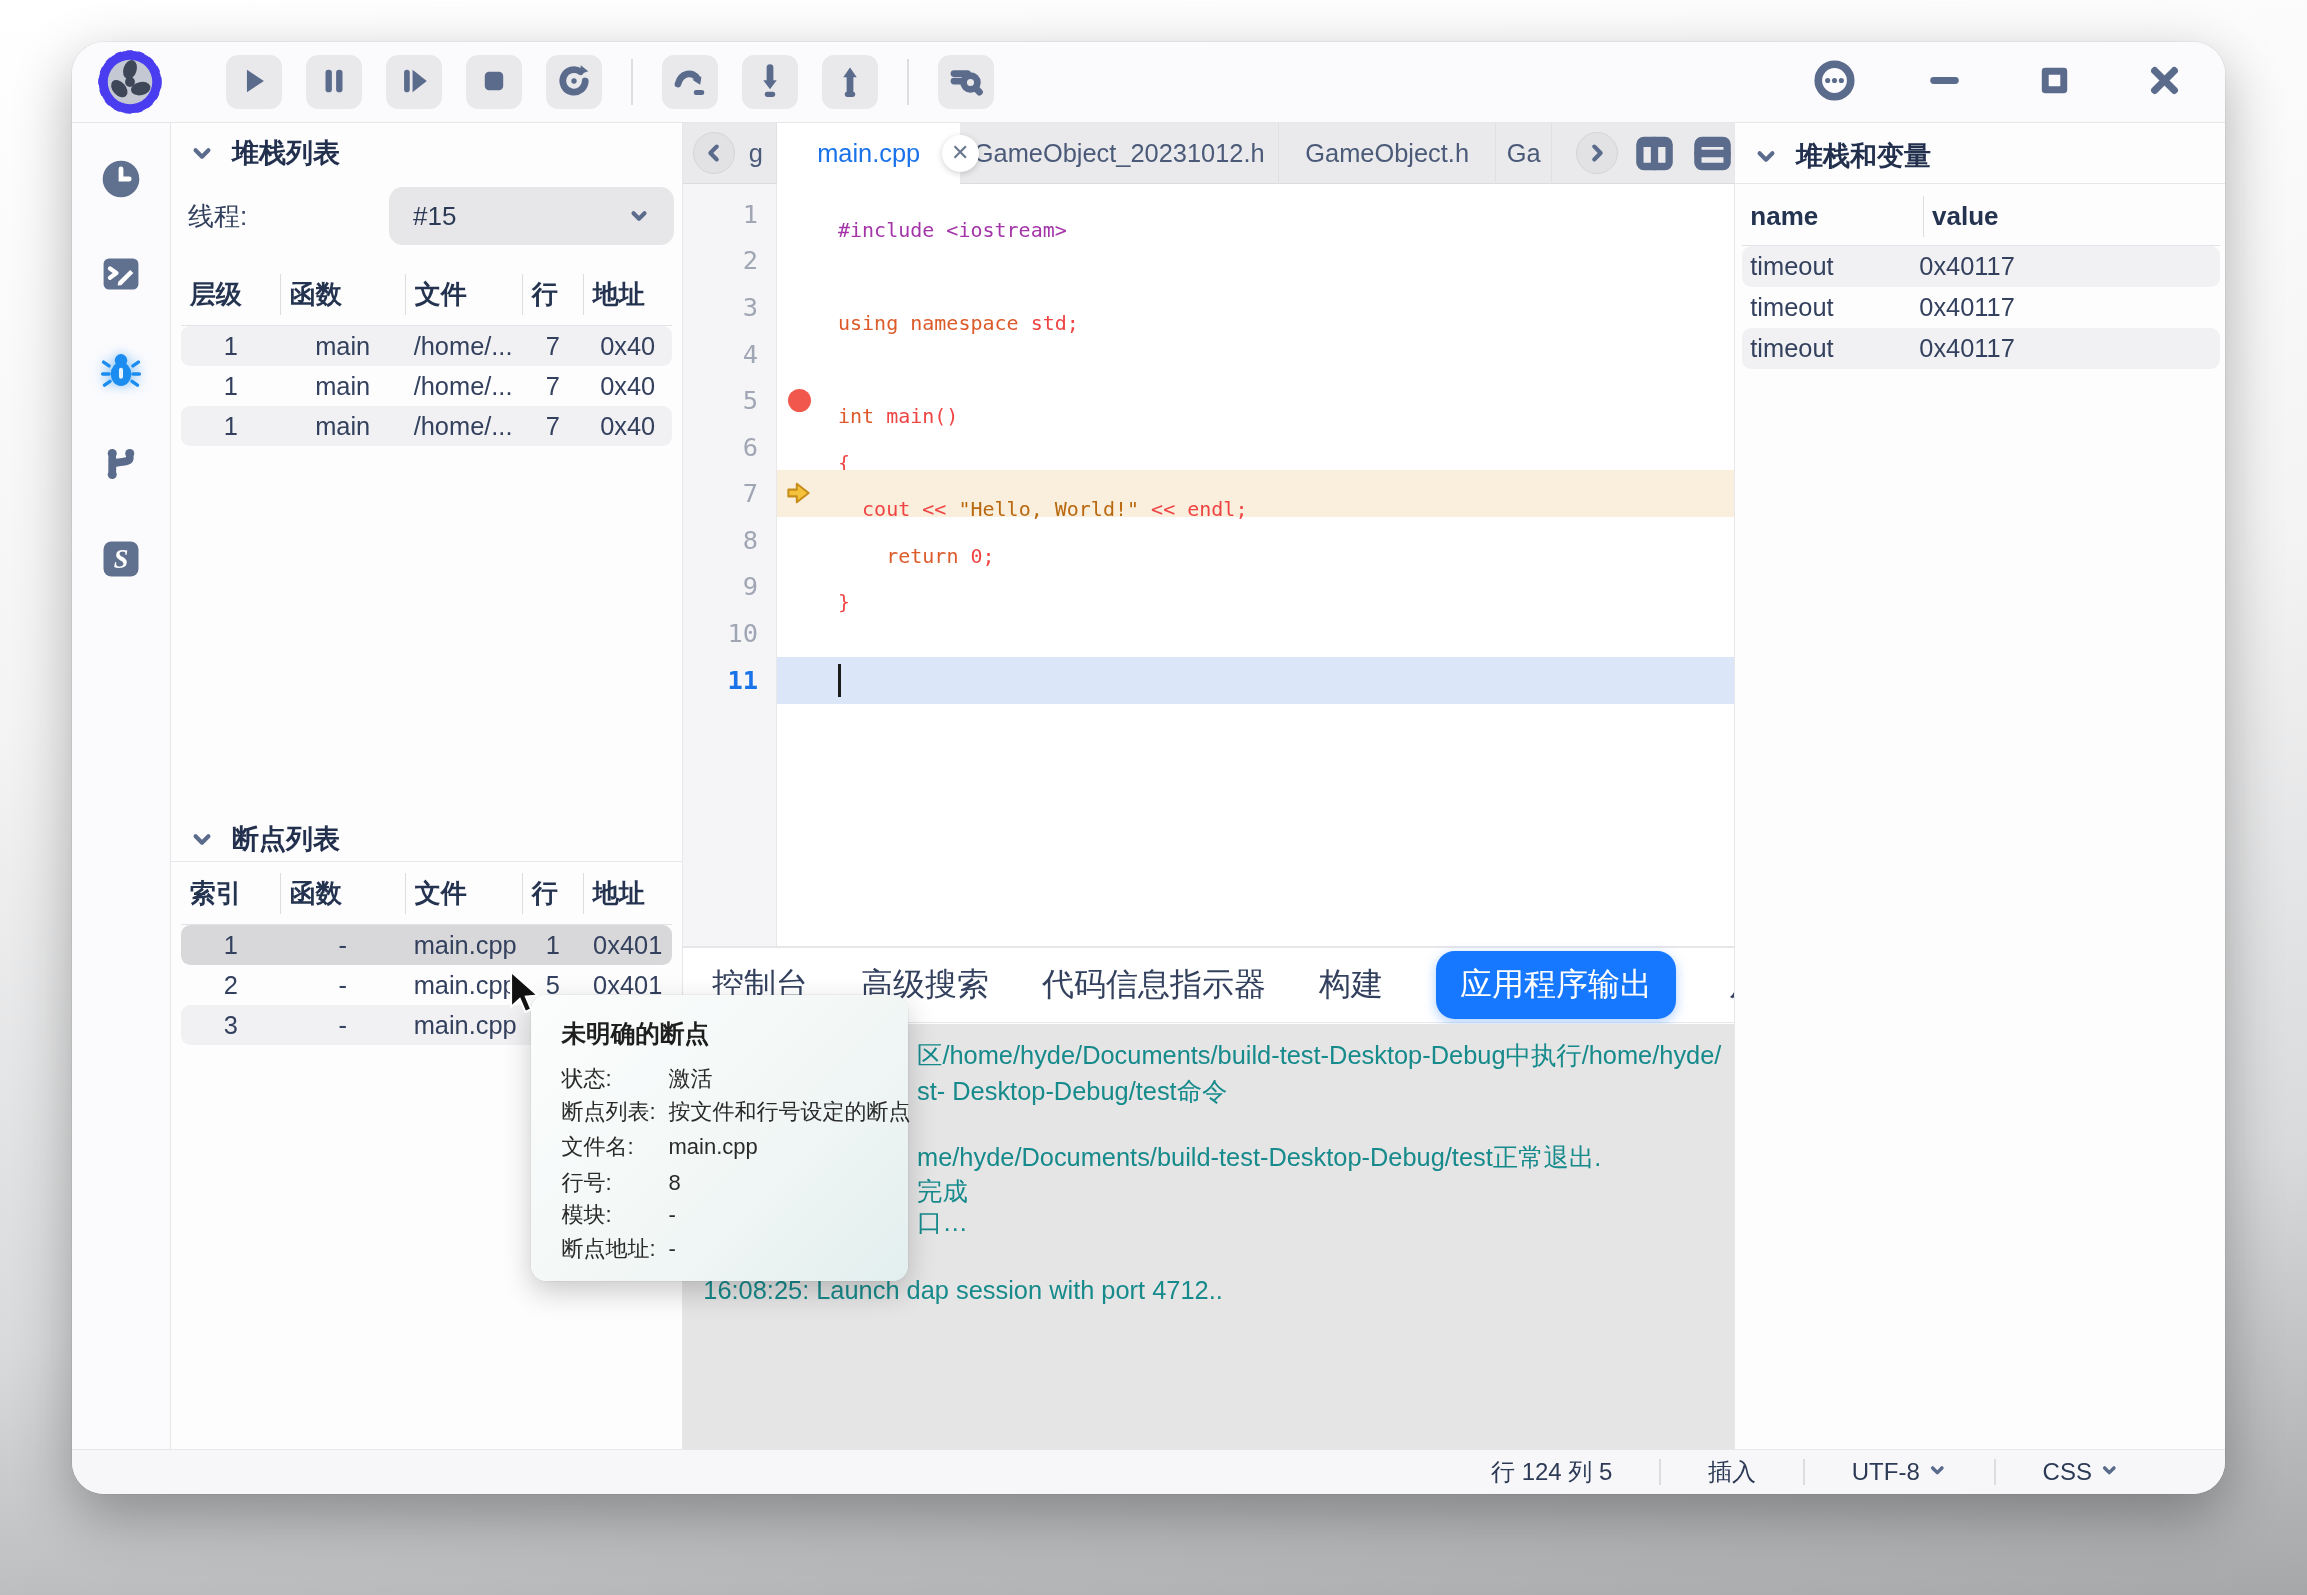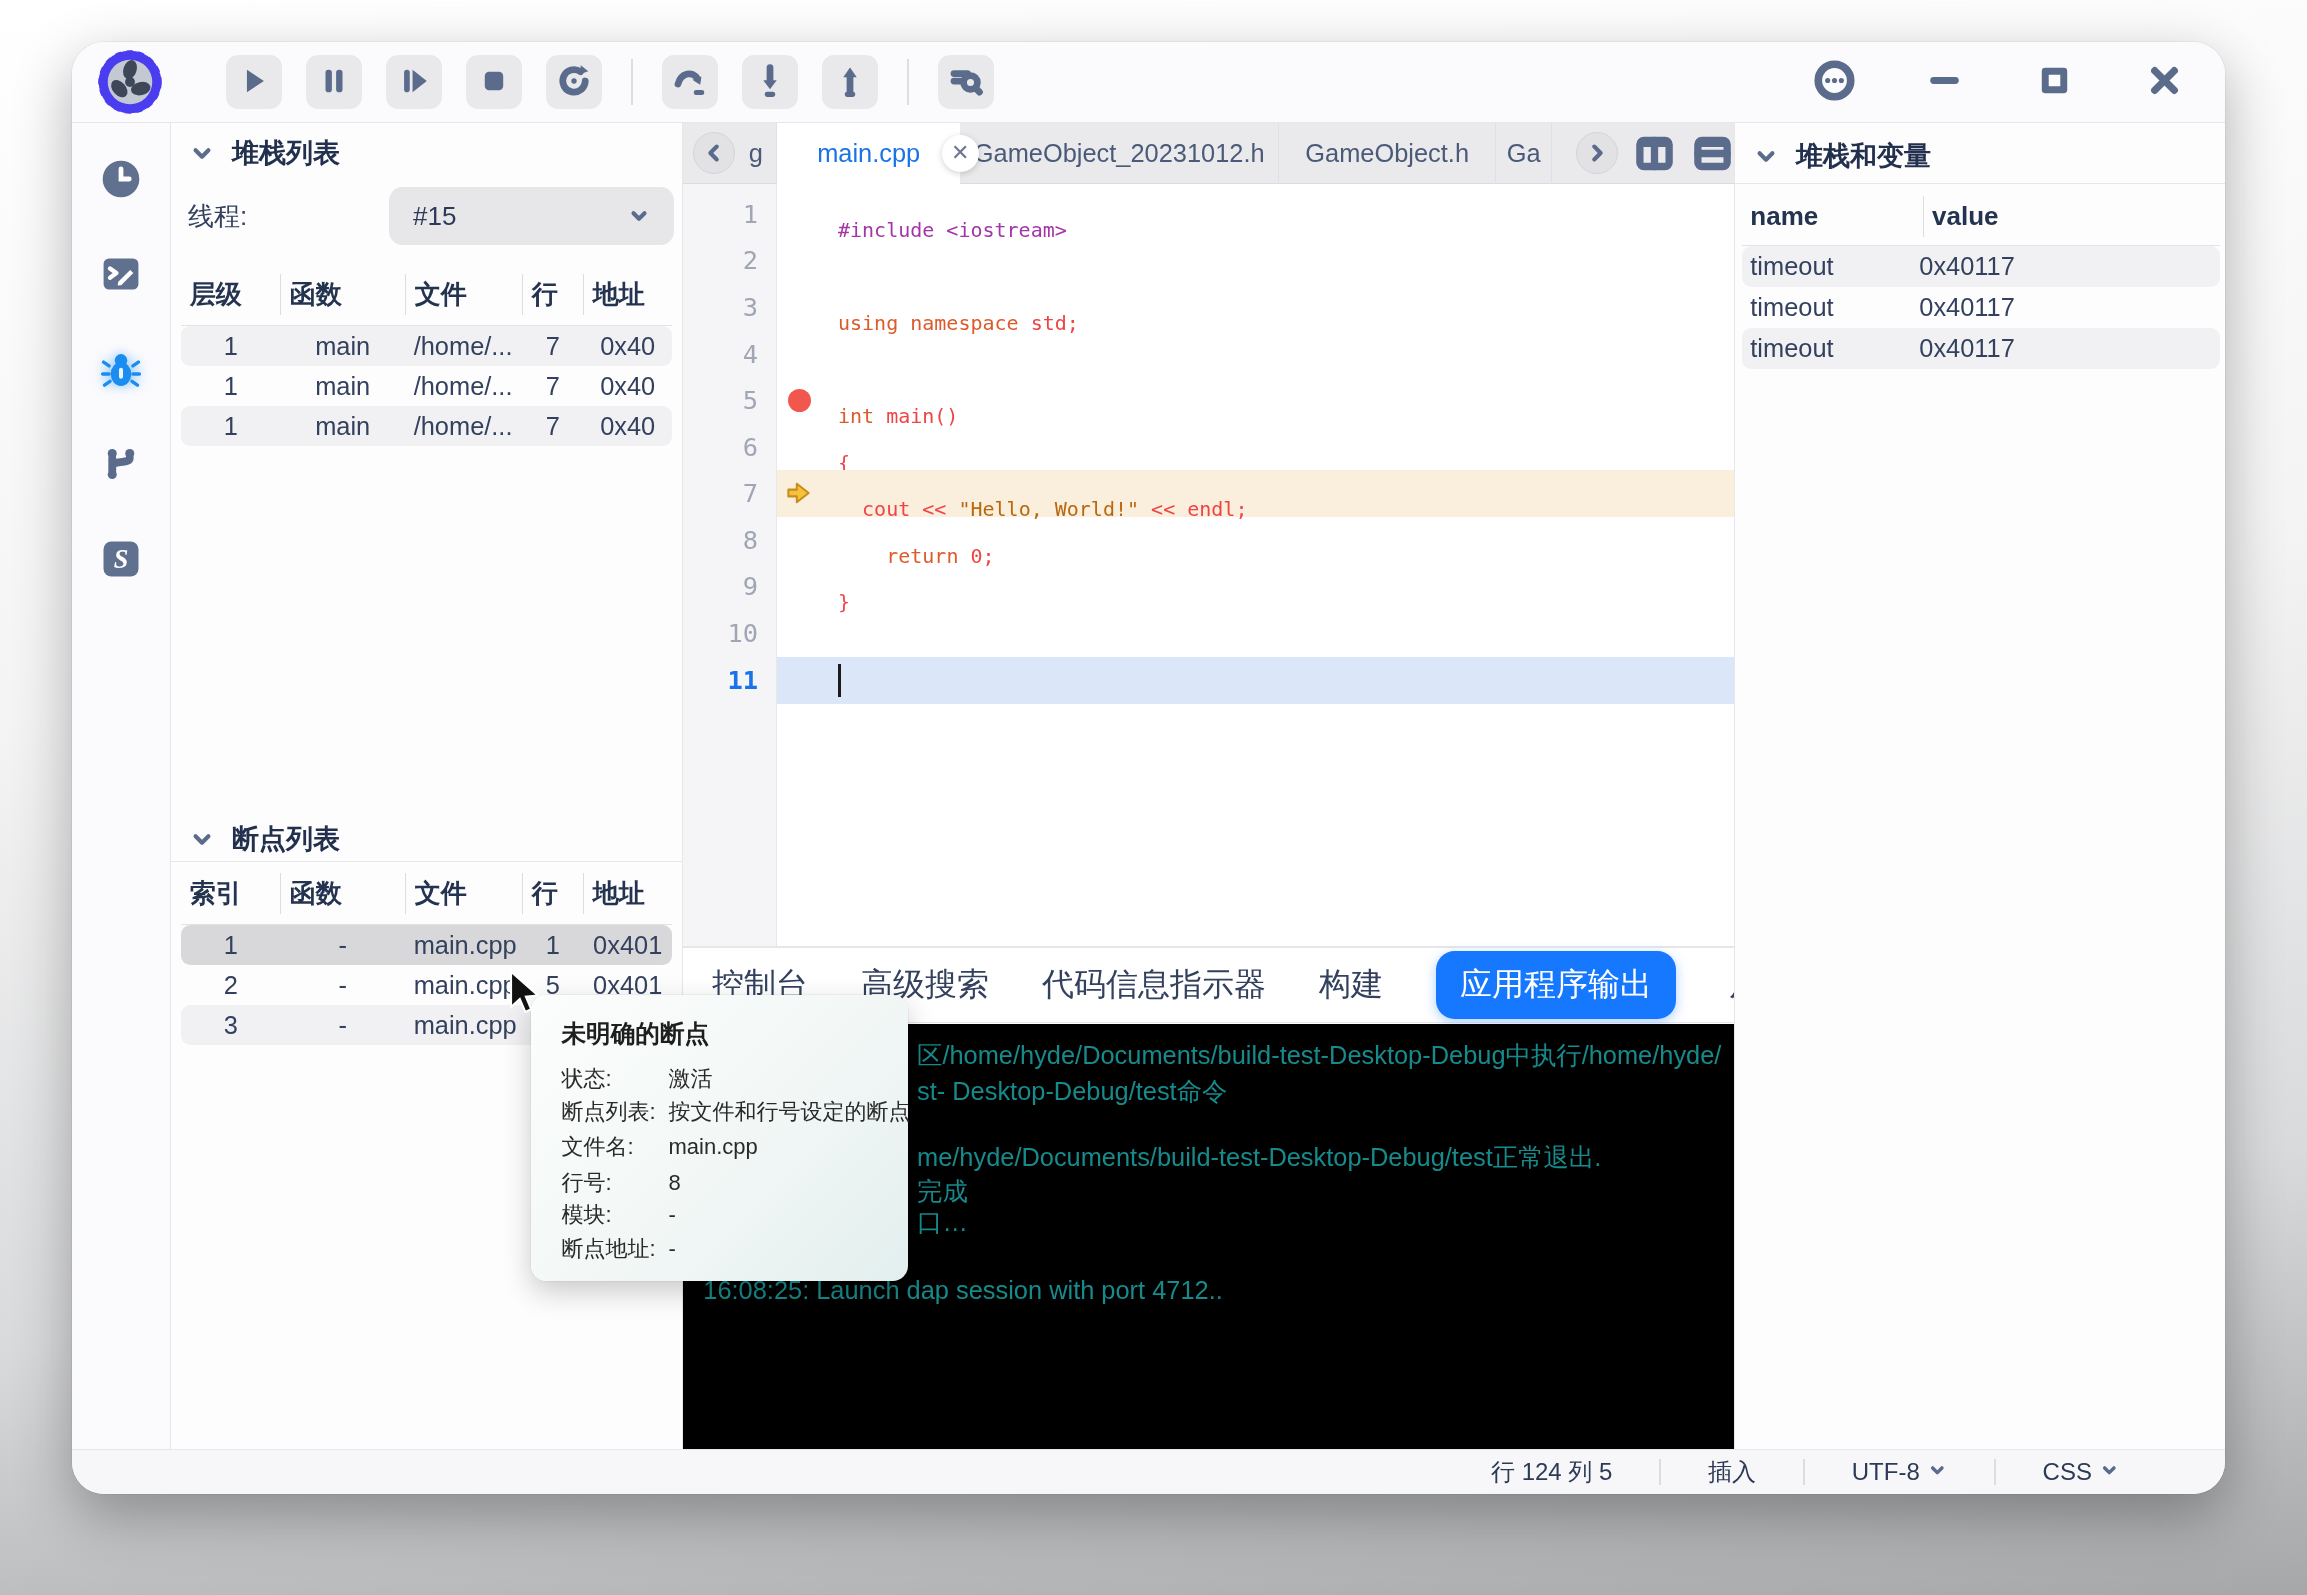--- a/index.html
+++ b/index.html
@@ -90,21 +90,21 @@
   .code-line.active .ln { color:#1a73e8; font-weight:700; }
   .bp-dot { position:absolute; left:105px; top:12px; width:23px; height:23px; border-radius:50%; background:#f2574d; }
   .exec-arrow { position:absolute; left:102px; top:11px; }
   .code-text { position:absolute; left:155px; top:16px; font-family:"DejaVu Sans Mono","Liberation Mono",monospace; font-size:20px; line-height:47px; white-space:pre; }
   .tok-pp { color:#a435a8; } .tok-kw { color:#dd5b2b; } .tok-str { color:#b8680f; } .tok-pl { color:#ef4444; }
   .caret { position:absolute; left:155px; top:6.8px; width:2.5px; height:33px; background:#1c1c1c; }
   #editor-divider { position:absolute; left:0; top:823px; width:100%; height:1.7px; background:#e7e7ea; }
   #bottom-tabs { position:absolute; left:0; top:825px; width:100%; height:75px; display:flex; align-items:center; padding-left:29px; gap:53px; border-bottom:1.7px solid #e7e7ea; background:#fff; }
   .btab { font-size:32px; color:#33415e; cursor:pointer; white-space:nowrap; }
   .btab.active { background:#1677ff; color:#ffffff; border-radius:18.6px; padding:12px 24px; box-shadow:0 3.4px 12px rgba(22,119,255,.35); }
-  #output-area { position:absolute; left:0; top:901px; width:100%; bottom:0; background:#000000; }
+  #output-area { position:absolute; left:0; top:901px; width:100%; bottom:0; background:#e5e5e5; }
   .out-line { position:absolute; font-size:25.4px; color:#178a8c; white-space:nowrap; }
   .out-0 { left:234px; top:15.2px; } .out-1 { left:234px; top:51px; }
   .out-2 { left:234px; top:117px; } .out-3 { left:234px; top:151px; }
   .out-4 { left:234px; top:182px; } .out-5 { left:20.3px; top:252px; }
   
   #vars-title-row { position:absolute; left:0; top:6.8px; width:100%; border-bottom:1.7px solid #e7e7ea; height:54px; }
   #vars-table { position:absolute; left:6.8px; top:64px; width:478px; }
   #vars-table .g-header { height:59px;gap:16px; }
   #vars-table .g-row { height:41px; }
   

